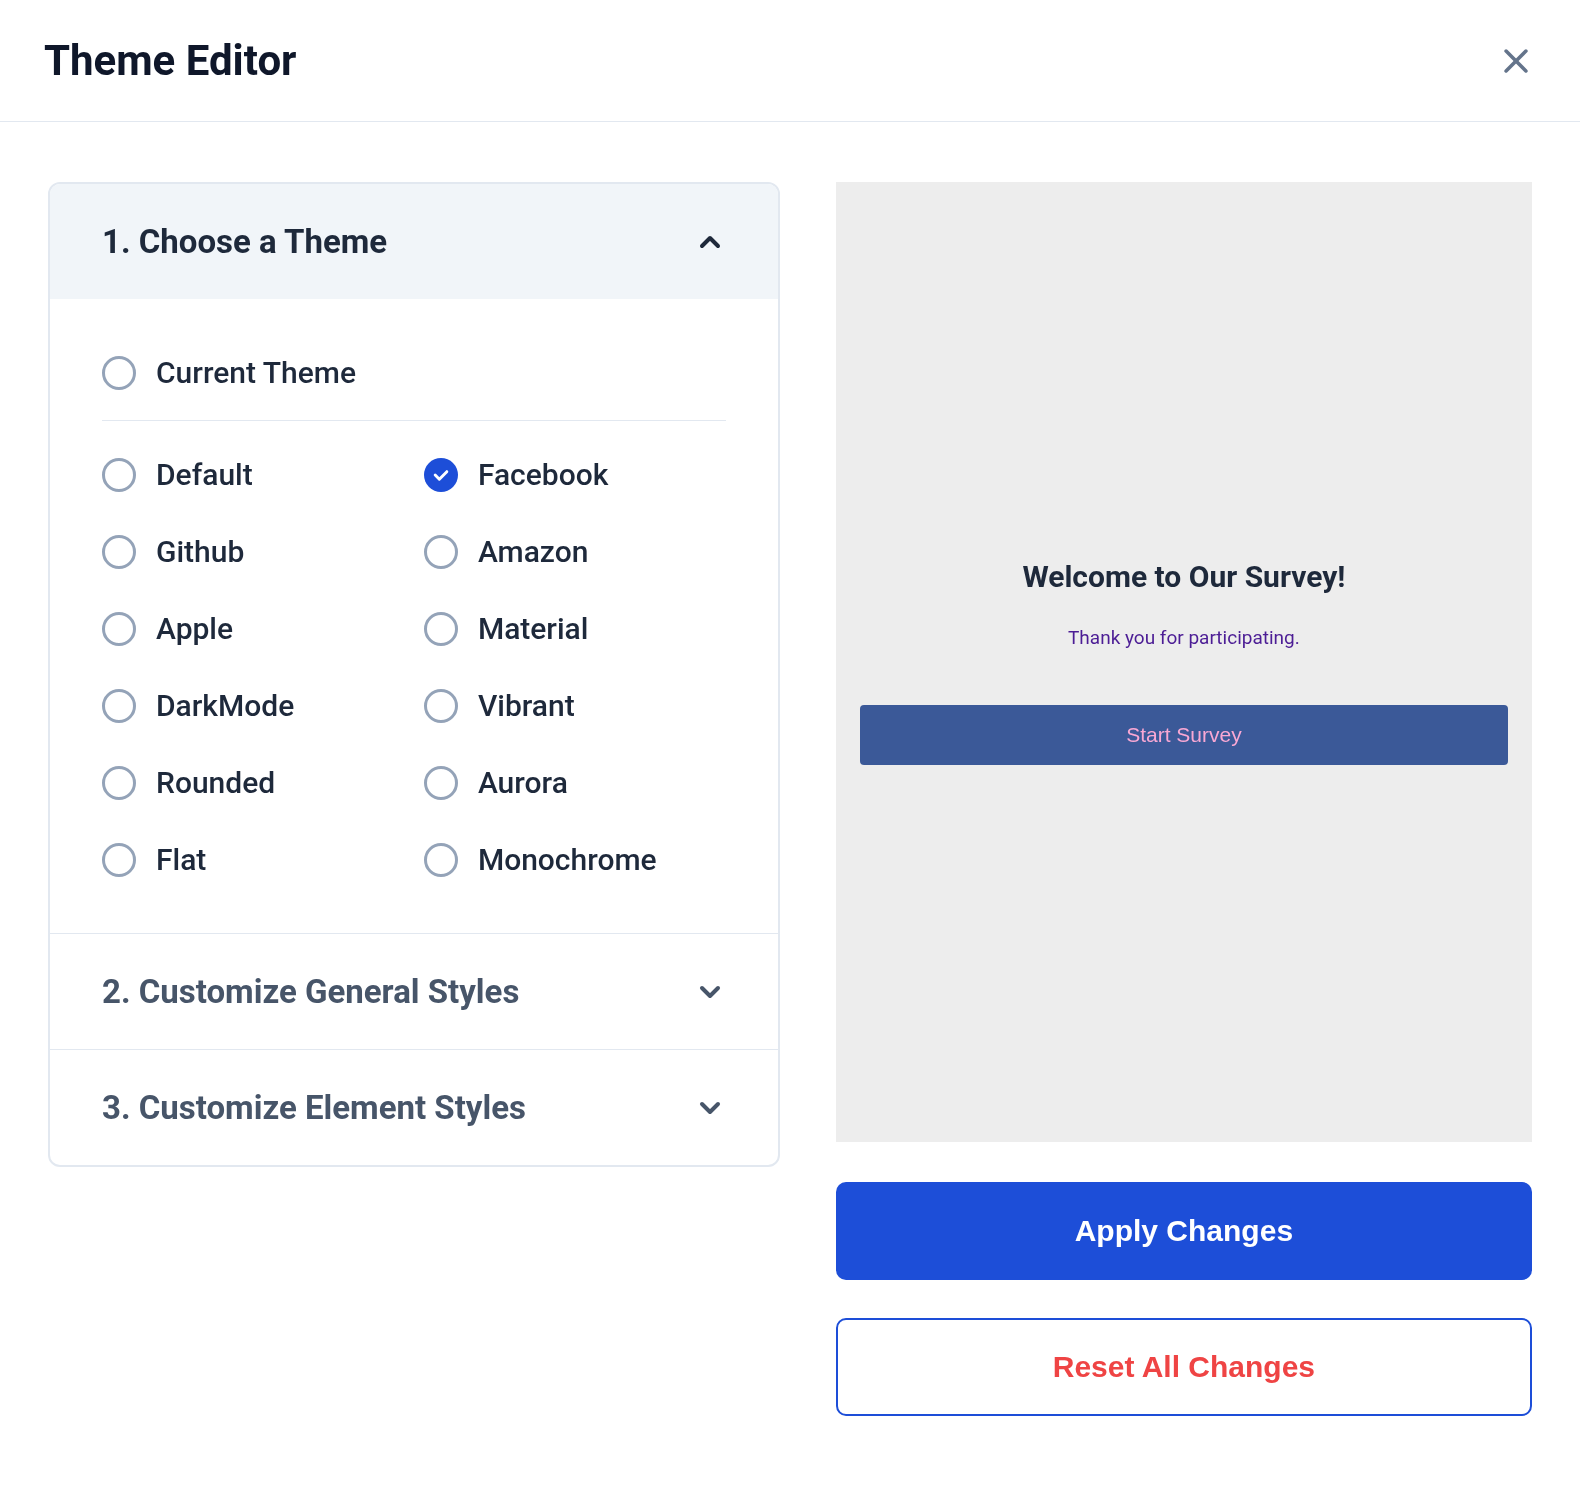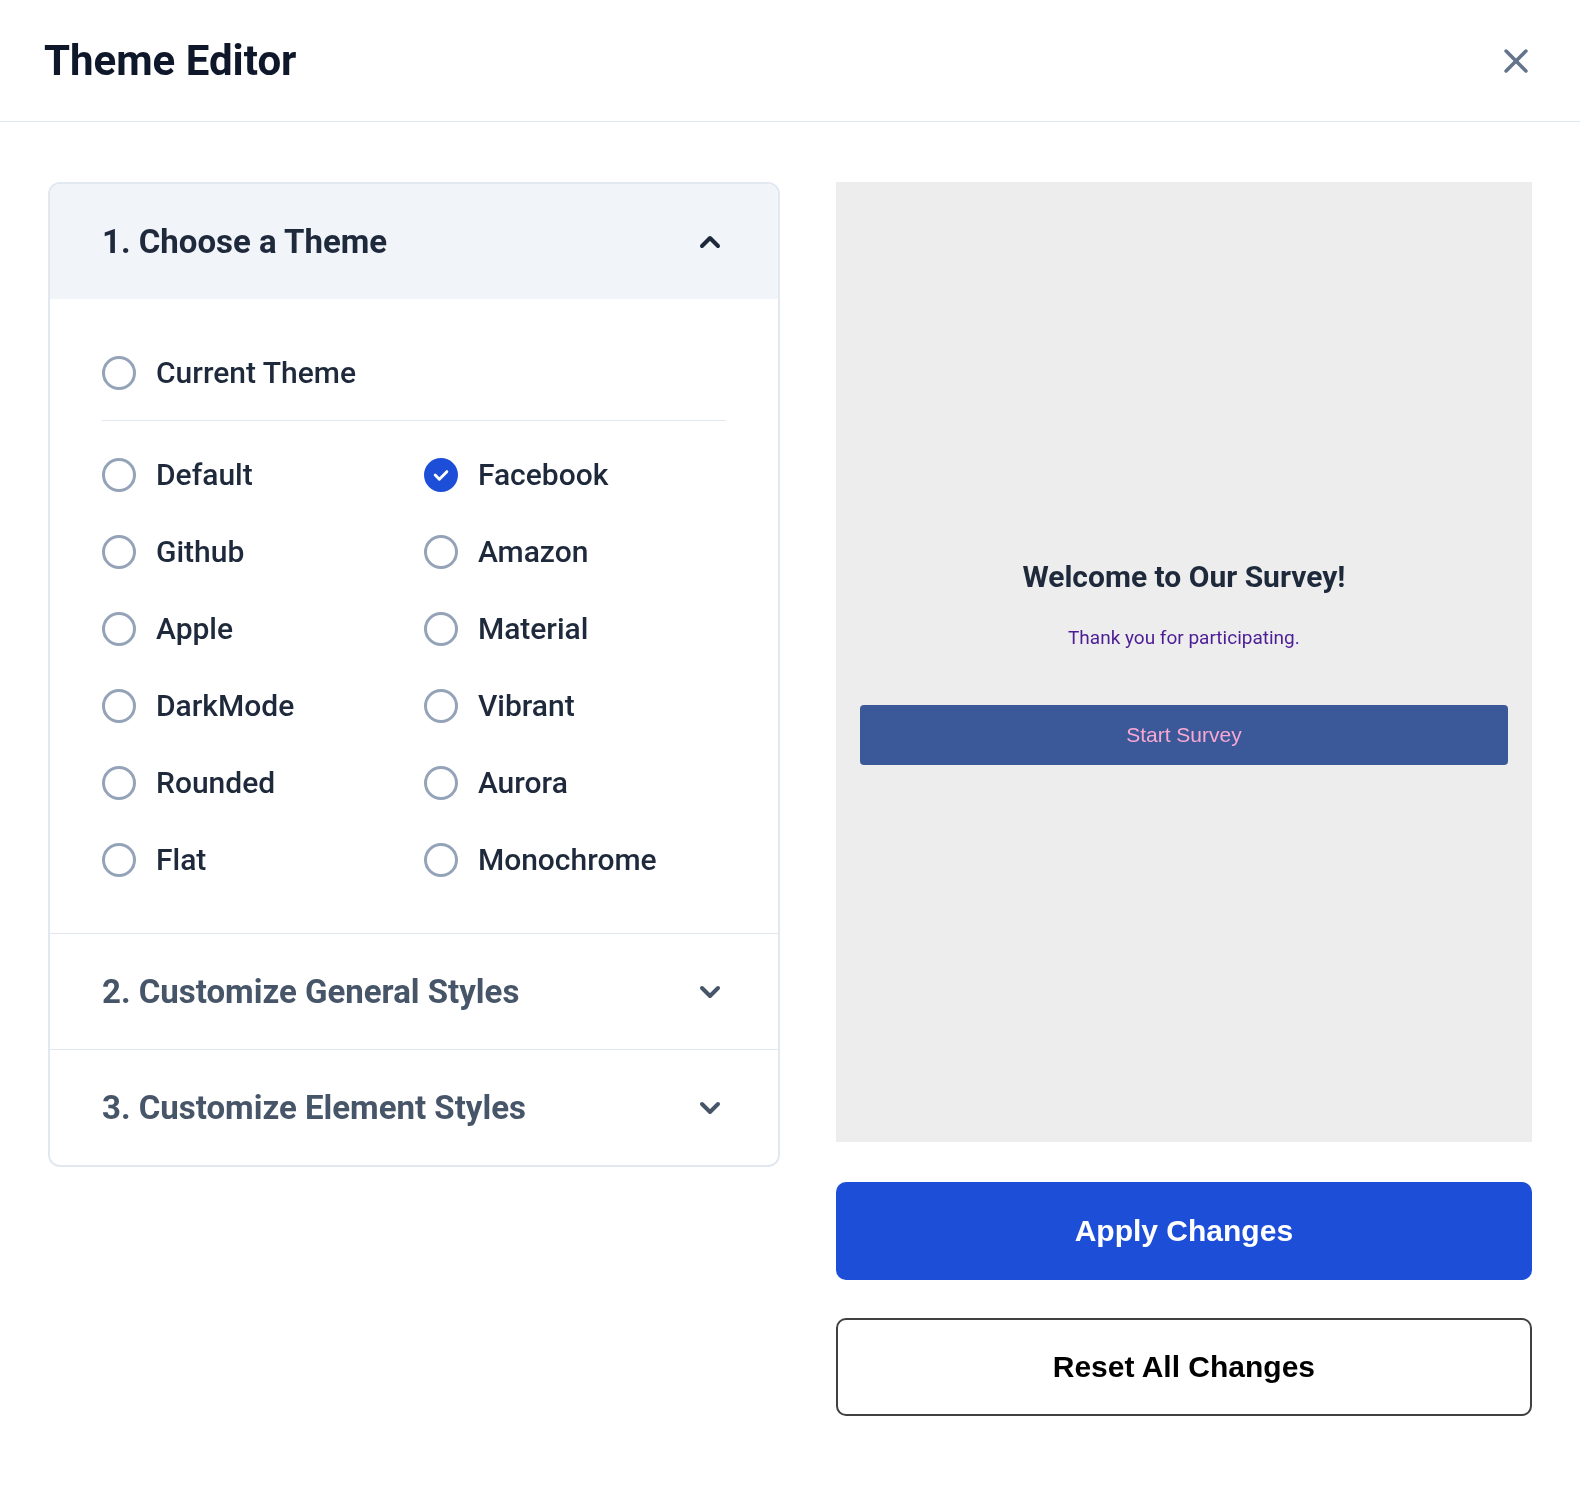--- a/index.html
+++ b/index.html
@@ -185,22 +185,22 @@
       color: #ffffff;
       border: none;
       padding: 32px 0;
       font-size: 30px;
       font-weight: 600;
       border-radius: 10px;
       cursor: pointer;
     }
     .reset-btn {
       background: #ffffff;
-      color: #000000;
-      border: 2px solid #404040;
+      color: #ef4444;
+      border: 2px solid #1d4ed8;
       padding: 30px 0;
       font-size: 30px;
       font-weight: 600;
       border-radius: 10px;
       cursor: pointer;
     }
   </style>
 </head>
 <body>
 

